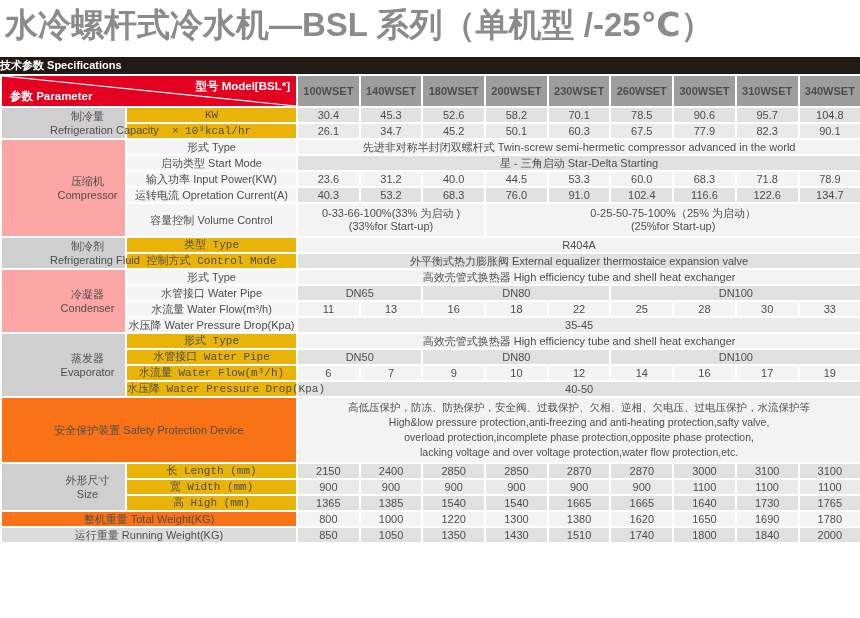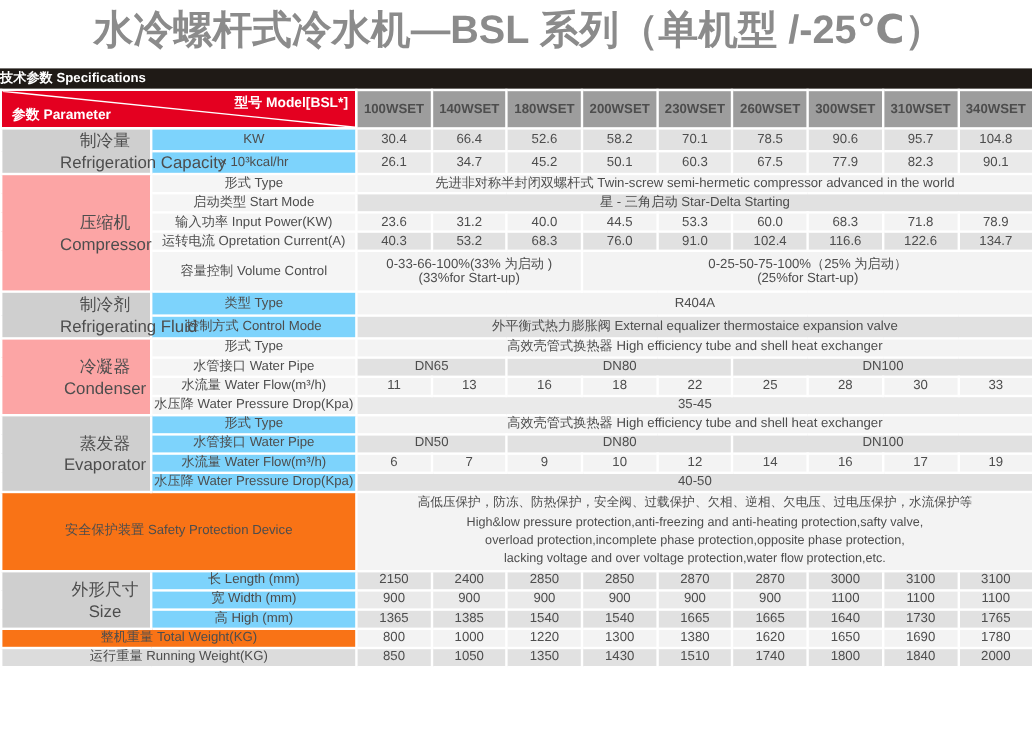--- a/index.html
+++ b/index.html
@@ -1,45 +1,45 @@
 <!DOCTYPE html>
 <html><head>
 <meta charset="utf-8">
 <style>
   html,body{margin:0;padding:0;background:#fff;}
   body{width:860px;height:618px;overflow:hidden;
        font-family:"Liberation Sans","DejaVu Sans",sans-serif;}
   .page{width:860px;}
   .title{font-size:33px;font-weight:bold;color:#8b8b8b;margin:3px 0 2px 5px;
-         letter-spacing:0;white-space:nowrap;text-align:center;}
+         letter-spacing:0;white-space:nowrap;}
   .subtitle{font-size:14px;color:#8b8b8b;margin:0 0 0 6px;white-space:nowrap;}
   .specbar{margin-top:9px;height:17px;line-height:17px;background:#1f1a16;color:#fff;
            font-size:11px;font-weight:bold;text-align:left;}
   table.spec{border-collapse:collapse;table-layout:fixed;width:860px;}
   table.spec td{border:2px solid #fff;font-size:11px;color:#4d4d4d;text-align:center;
                 padding:0;height:14px;line-height:1.15;vertical-align:middle;white-space:nowrap;}
   tr.hdr td{height:30px;margin-left:21px;}
   td.corner{background:#e40020;position:relative;}
   td.corner svg{position:absolute;left:0;top:0;width:100%;height:100%;}
   .c-param{position:absolute;left:8px;bottom:3px;color:#fff;font-weight:bold;font-size:11.5px;}
   .c-model{position:absolute;right:6px;top:4px;color:#fff;font-weight:bold;font-size:11.5px;}
   td.mh{background:#9d9d9d;color:#fff;font-weight:bold;font-size:11px;}
   
   tr.shade-g  td.d{background:#e1e1e1;}
   tr.shade-g2 td.d{background:#eaeaea;}
   tr.shade-l  td.d{background:#f3f3f3;}
   
   td.bA-g{background:#cfcfcf;} td.bA-l{background:#fca5a5;}
-  td.bB-g{background:#7dd3fc;} td.bB-l{background:#f5f5f5;}
+  td.bB-g{background:#eab308;font-family:Liberation Mono, monospace;} td.bB-l{background:#f5f5f5;}
   td.bB-g,td.bB-l{font-size:10px;}
   td.lab2-l{background:#f97316;} td.lab2-g{background:#dcdcdc;}
   tr.vol td{height:32px;}
   tr.safety td{height:64px;white-space:normal;}
   .safety-lines{font-size:10.5px;line-height:1.45;}
-  .g2line{font-size:14px;line-height:1.3;padding-left:48px;}
+  .g2line{font-size:11px;line-height:1.3;padding-left:48px;}
 </style>
 </head>
 <body>
 
 <div class="page">
   <div class="title">水冷螺杆式冷水机—BSL 系列（单机型 /-25℃）</div>
   <div class="specbar">技术参数 Specifications</div>
 
   <table class="spec">
     <colgroup>
@@ -76,21 +76,21 @@
       <td class="mh">340WSET</td>
     </tr>
 
     <tr class="shade-g">
       <td rowspan="2" class="bA-g">
         <div class="g2line">制冷量</div>
         <div class="g2line">Refrigeration Capacity</div>
       </td>
       <td class="bB-g">KW</td>
       <td class="d">30.4</td>
-      <td class="d">66.4</td>
+      <td class="d">45.3</td>
       <td class="d">52.6</td>
       <td class="d">58.2</td>
       <td class="d">70.1</td>
       <td class="d">78.5</td>
       <td class="d">90.6</td>
       <td class="d">95.7</td>
       <td class="d">104.8</td>
     </tr>
     <tr class="shade-g2">
       <td class="bB-g">× 10³kcal/hr</td>

